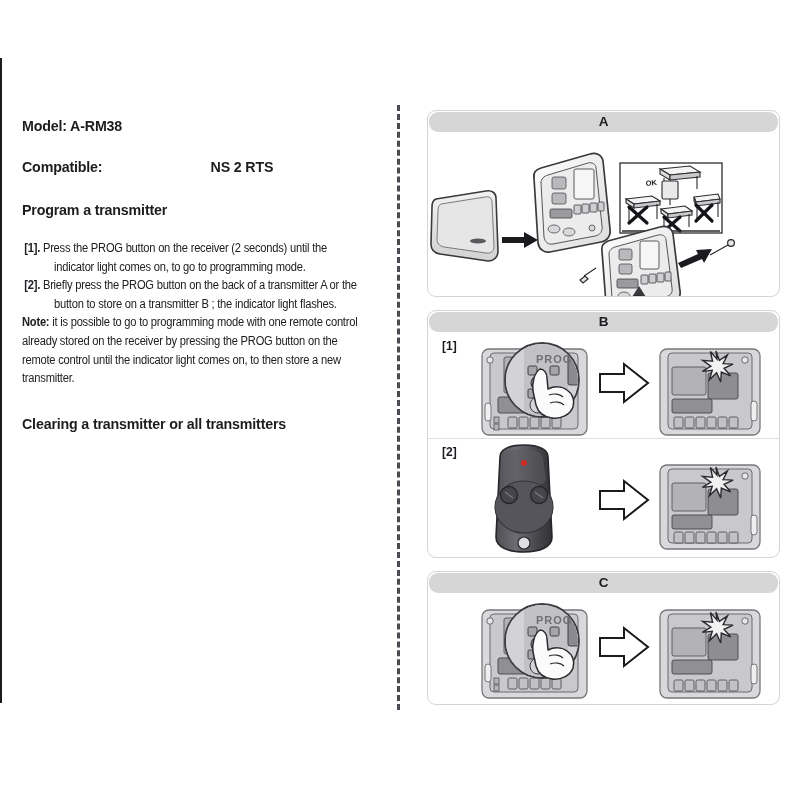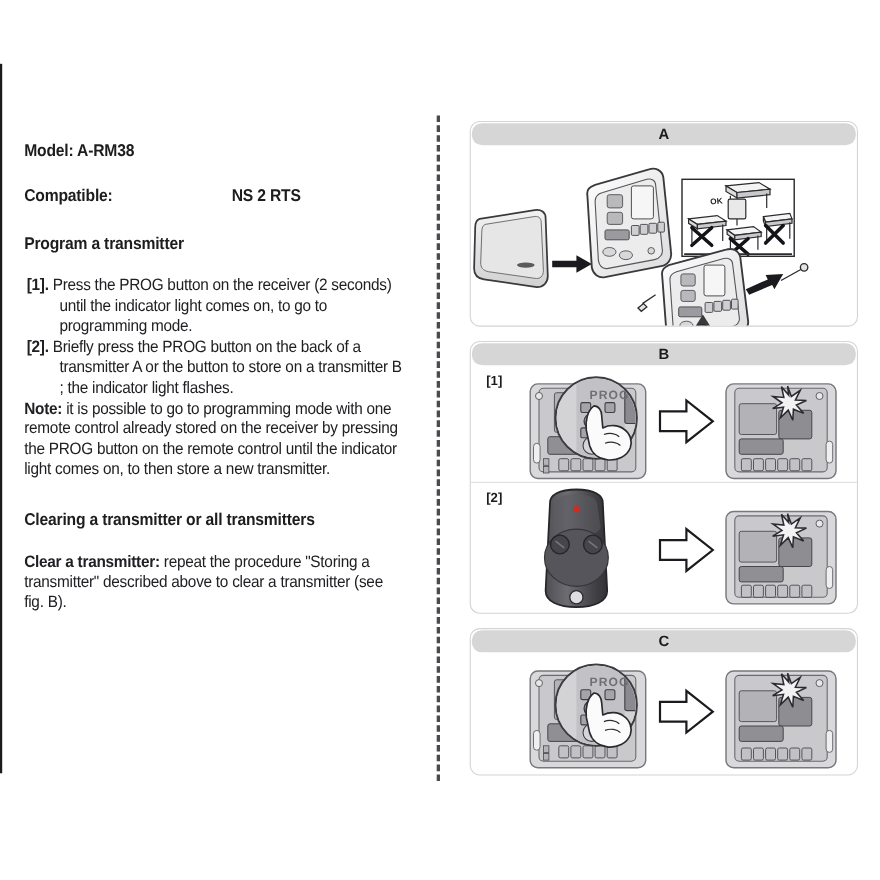--- a/index.html
+++ b/index.html
@@ -13,41 +13,41 @@
   .page{position:absolute;inset:0;}
 
   
   .left-edge{
     position:absolute;left:0;top:58px;width:2px;height:645px;
     background:#1b1b20;
   }
 
   
   .textcol{
-    position:absolute;left:22px;top:128px;width:370px;
+    position:absolute;left:22px;top:116px;width:370px;
     color:#1d1d1f;
   }
   .tline{
     font-weight:bold;
     font-size:15.5px;
     line-height:19px;
     letter-spacing:-0.2px;
     font-stretch:condensed;
     transform:scaleX(0.92);
     transform-origin:left center;
     white-space:nowrap;
   }
   .model{margin-bottom:22px;}
   .compat{margin-bottom:24px;position:relative;}
   .compat .val{position:absolute;left:205px;top:0;}
   .heading{margin-bottom:20px;}
   .heading2{margin-top:26px;margin-bottom:20px;}
 
   .body-block{
-    font-size:15px;
+    font-size:12px;
     line-height:18.6px;
     letter-spacing:-0.25px;
     color:#202024;
   }
   .body-block p{margin:0;}
   .wrapx{
     display:block;
     transform:scaleX(0.93);
     transform-origin:left center;
   }
@@ -120,23 +120,20 @@
           <span class="wrapx"><b>[2].</b> <span>Briefly press the PROG button on the back of a transmitter A or the button to store on a transmitter B ; the indicator light flashes.</span></span>
         </p>
       <p>
           <span class="wrapx"><b>Note:</b><span> it is possible to go to programming mode with one remote control already stored on the receiver by pressing the PROG button on the remote control until the indicator light comes on, to then store a new transmitter.</span></span>
         </p>
     </div>
 
     <div class="tline heading2">Clearing a transmitter or all transmitters</div>
 
     <div class="body-block">
-      <p>
-          <span class="wrapx"><b>Clear a transmitter:</b><span> repeat the procedure "Storing a transmitter" described above to clear a transmitter (see fig. B).</span></span>
-        </p>
     </div>
   </div>
 
   <div class="divider"></div>
 
   <div class="panels">
 
     <div class="panel">
       <div class="panel-head">A</div>
       <div class="panel-body" style="height:163px;">

